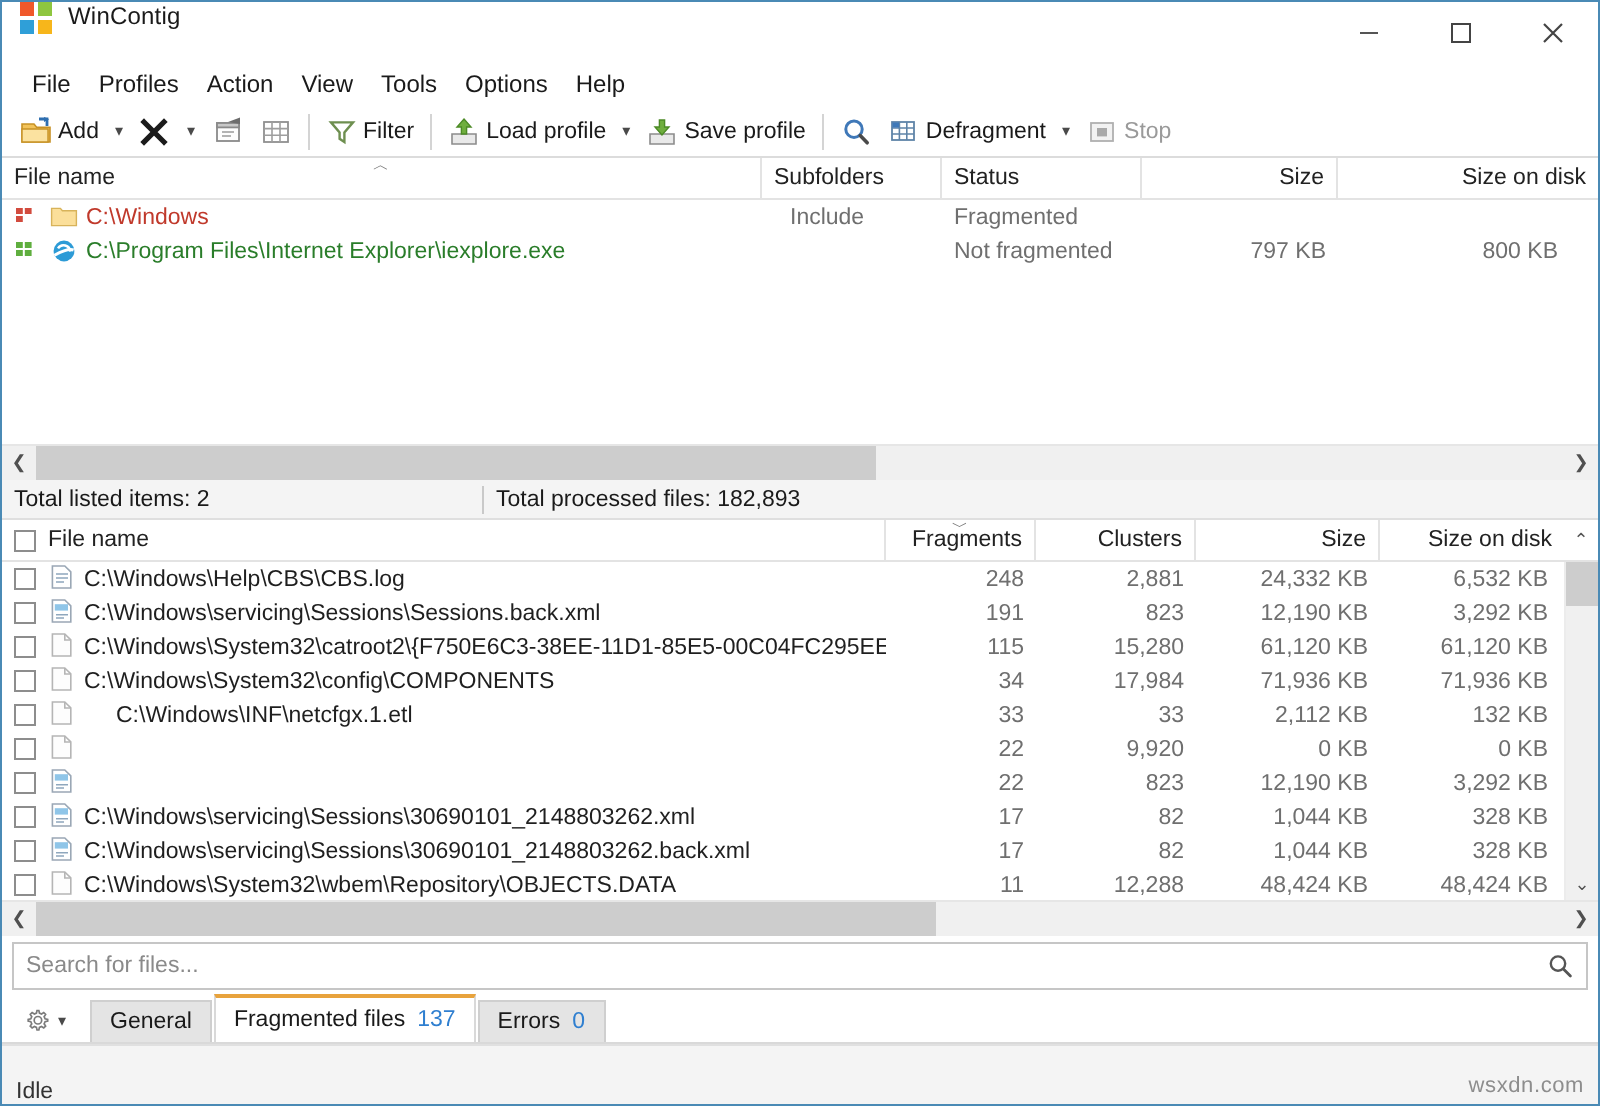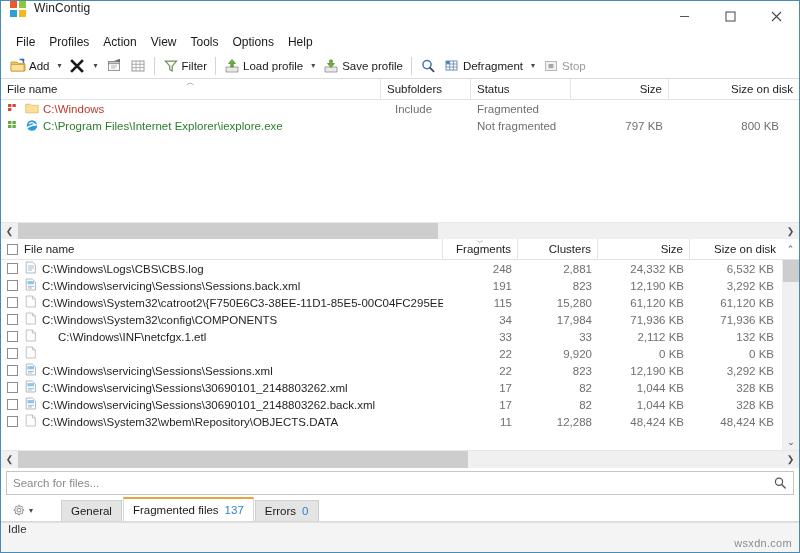--- a/index.html
+++ b/index.html
@@ -238,21 +238,21 @@
     background: #ffffff;
     border-bottom: 1px solid #d9d9d9;
   }
   .gear-btn {
     height: 21px; display: flex; align-items: center;
     padding: 0 3px; gap: 3px;
     border: 1px solid transparent;
   }
   .gear-ico { width: 15px; height: 15px; }
   .gear-caret { font-size: 8px; color: #4a4a4a; }
-  .tabs { display: flex; align-items: flex-end; margin-left: 24px; height: 24px; }
+  .tabs { display: flex; align-items: flex-end; margin-left: 8px; height: 24px; }
   .tab {
     height: 21px;
     display: flex; align-items: center; gap: 6px;
     padding: 0 9px;
     font-size: 11.5px; color: #1a1a1a;
     background: #e4e4e4;
     border: 1px solid #cfcfcf;
     border-bottom: none;
     margin-right: 1px;
   }
@@ -265,21 +265,21 @@
     position: relative; z-index: 2;
   }
   .tab-count { color: #2f7fd0; font-size: 11.5px; }
   .tab-count.zero { color: #2f7fd0; }
 
   
   .statusbar {
     height: 30px; min-height: 22px;
     background: #f4f4f4;
     border-top: 1px solid #e0e0e0;
-    display: flex; align-items: flex-start;
+    display: flex; align-items: flex-end;
     padding-left: 7px;
     font-size: 11.5px; color: #333;
     position: relative;
   }
   .watermark {
     position: absolute; right: 7px; bottom: 3px;
     font-size: 11px; color: #8d8d8d;
     letter-spacing: 0.3px;
   }
 </style>
@@ -471,20 +471,25 @@
     </div>
     <div class="hscroll">
       <div class="hs-arrow">❮</div>
       <div class="hs-track">
         <div class="hs-thumb" style="left:0;width:420px"></div>
       </div>
       <div class="hs-arrow">❯</div>
     </div>
   </div>
 
+  <div class="mid-status">
+    <div class="ms-cell" style="width:240px">Total listed items: 2</div>
+    <div class="ms-sep"></div>
+    <div class="ms-cell">Total processed files: 182,893</div>
+  </div>
 
   <div class="lower-pane">
     <div class="lv-header">
       <div class="lv-col" style="width:442px">
         <span class="cb" style="margin-right:6px"></span>
         <span>File name</span>
       </div>
       <div class="lv-col right" style="width:75px">
         <span class="sort-desc">﹀</span>
         <span>Fragments</span>
@@ -505,21 +510,21 @@
     <div class="lower-body-wrap">
       <div class="lower-rows" id="lower-rows">
           <div class="lv-row">
             <div class="cell" style="width:442px">
               <span class="cb" style="margin-right:6px"></span>
               <span style="display:flex;align-items:center;gap:4px">
                 <span><svg class="mini-ico" viewBox="0 0 14 13">
                     <path d="M2.2 1h6.2l3 2.9v8.1h-9.2z" fill="#fff" stroke="#9aa7b5" stroke-width="0.8"></path>
                     <path d="M4 5h6M4 7h6M4 9h4" stroke="#8fa7bd" stroke-width="0.8"></path>
                   </svg></span>
-                <span style="color:#1f1f1f">C:\Windows\Logs\CBS\CBS.log</span>
+                <span style="color:#1f1f1f">C:\Windows\Help\CBS\CBS.log</span>
               </span>
             </div>
             <div class="cell right gray-txt" style="width:75px">248</div>
             <div class="cell right gray-txt" style="width:80px">2,881</div>
             <div class="cell right gray-txt" style="width:92px">24,332 KB</div>
             <div class="cell right gray-txt" style="flex:1;padding-right:8px">6,532 KB</div>
           </div>
           <div class="lv-row">
             <div class="cell" style="width:442px">
               <span class="cb" style="margin-right:6px"></span>
@@ -602,21 +607,20 @@
           </div>
           <div class="lv-row">
             <div class="cell" style="width:442px">
               <span class="cb" style="margin-right:6px"></span>
               <span style="display:flex;align-items:center;gap:4px">
                 <span><svg class="mini-ico" viewBox="0 0 14 13">
                     <path d="M2.2 1h6.2l3 2.9v8.1h-9.2z" fill="#fff" stroke="#9aa7b5" stroke-width="0.8"></path>
                     <rect x="3.4" y="3.1" width="6.6" height="3.2" fill="#8fc5e8"></rect>
                     <path d="M4 8.4h6M4 10h4" stroke="#8fa7bd" stroke-width="0.8"></path>
                   </svg></span>
-                <span style="color:#1f1f1f">C:\Windows\servicing\Sessions\Sessions.xml</span>
               </span>
             </div>
             <div class="cell right gray-txt" style="width:75px">22</div>
             <div class="cell right gray-txt" style="width:80px">823</div>
             <div class="cell right gray-txt" style="width:92px">12,190 KB</div>
             <div class="cell right gray-txt" style="flex:1;padding-right:8px">3,292 KB</div>
           </div>
           <div class="lv-row">
             <div class="cell" style="width:442px">
               <span class="cb" style="margin-right:6px"></span>

